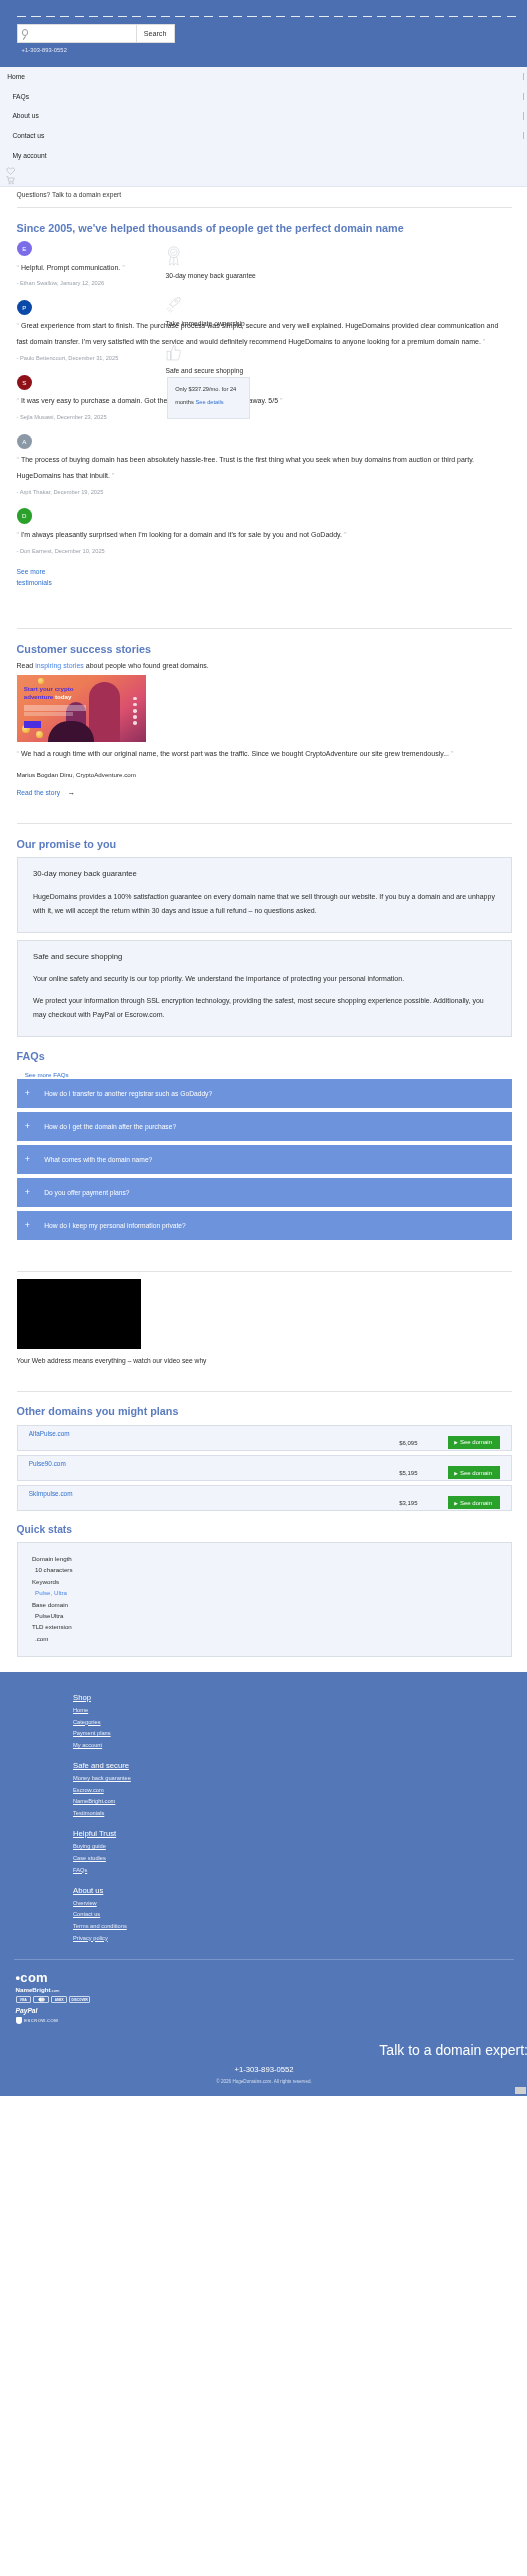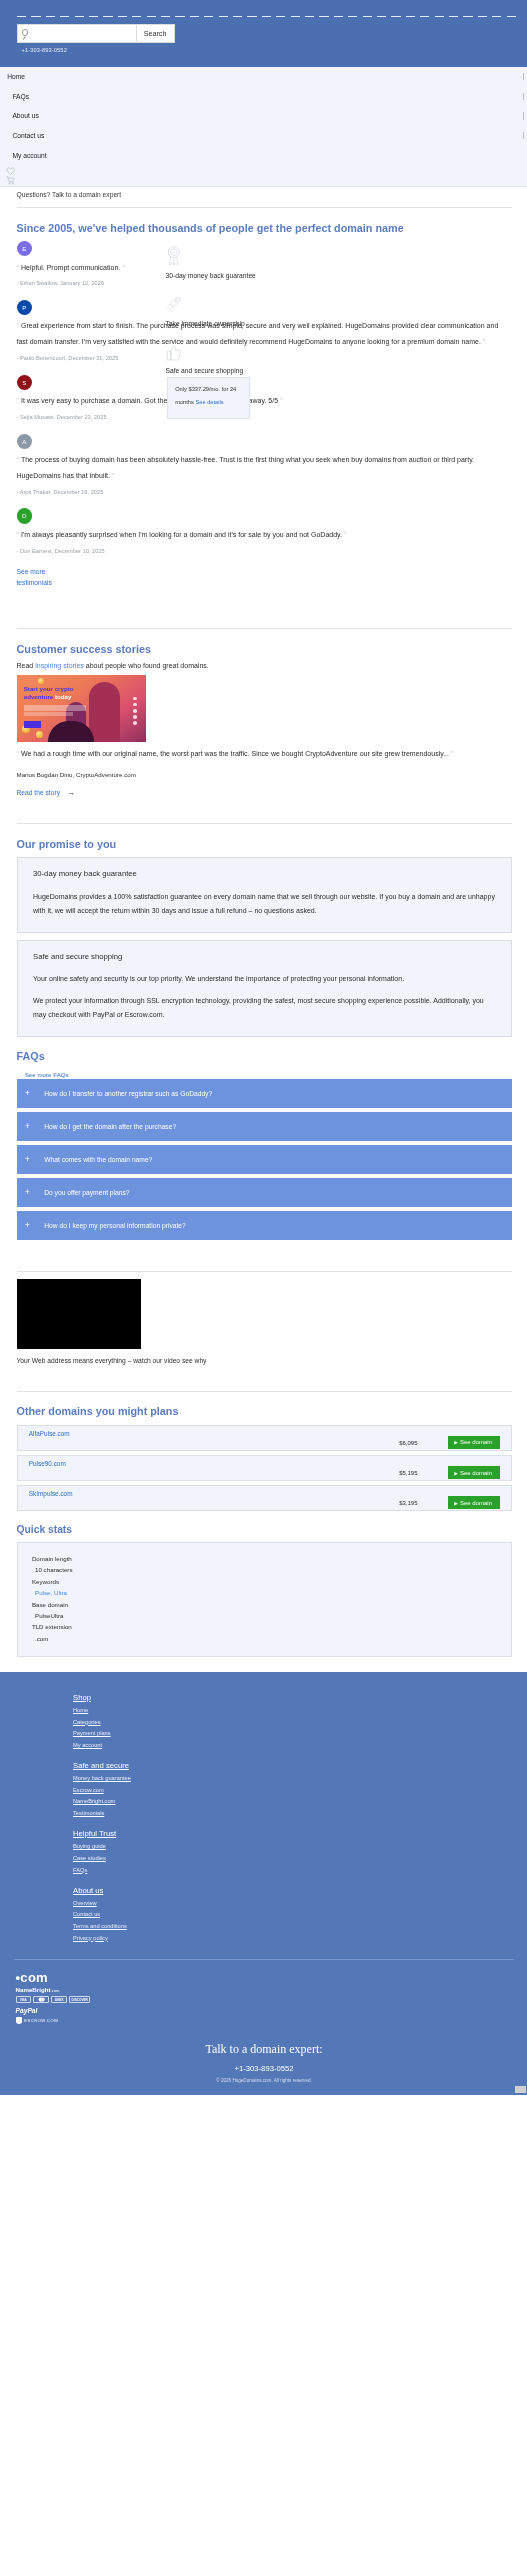--- a/index.html
+++ b/index.html
@@ -353,24 +353,23 @@
   }
   .paypal { font-size: 6.7px; font-style: italic; font-weight: bold; margin-top: 3.6px; }
   .escrow-row { display: flex; align-items: center; gap: 2.6px; margin-top: 3.1px; }
   .escrow-ic {
     width: 6.2px; height: 7.2px;
     background: #fff;
     border-radius: 1px 1px 3.1px 3.1px;
   }
   .escrow-tx { font-size: 4.1px; letter-spacing: 0.5px; }
   .talk {
-    text-align: center;
-    font-size: 12px;
+    text-align: right;
+    font-size: 14px;
     margin-top: 17.5px;
-    font-family: Liberation Serif, serif;
   }
   .phone-big { text-align: center; font-size: 7.7px; margin-top: 7.2px; }
   .copy { text-align: center; font-size: 4.6px; color: #d6deef; margin-top: 5.2px; padding-bottom: 12.4px; }
   .badge-br {
     position: absolute;
     right: 2.1px; bottom: 2.1px;
     width: 11.3px; height: 7.2px;
     background: #d0d0d0;
     font-size: 2.6px;
     color: #444;

